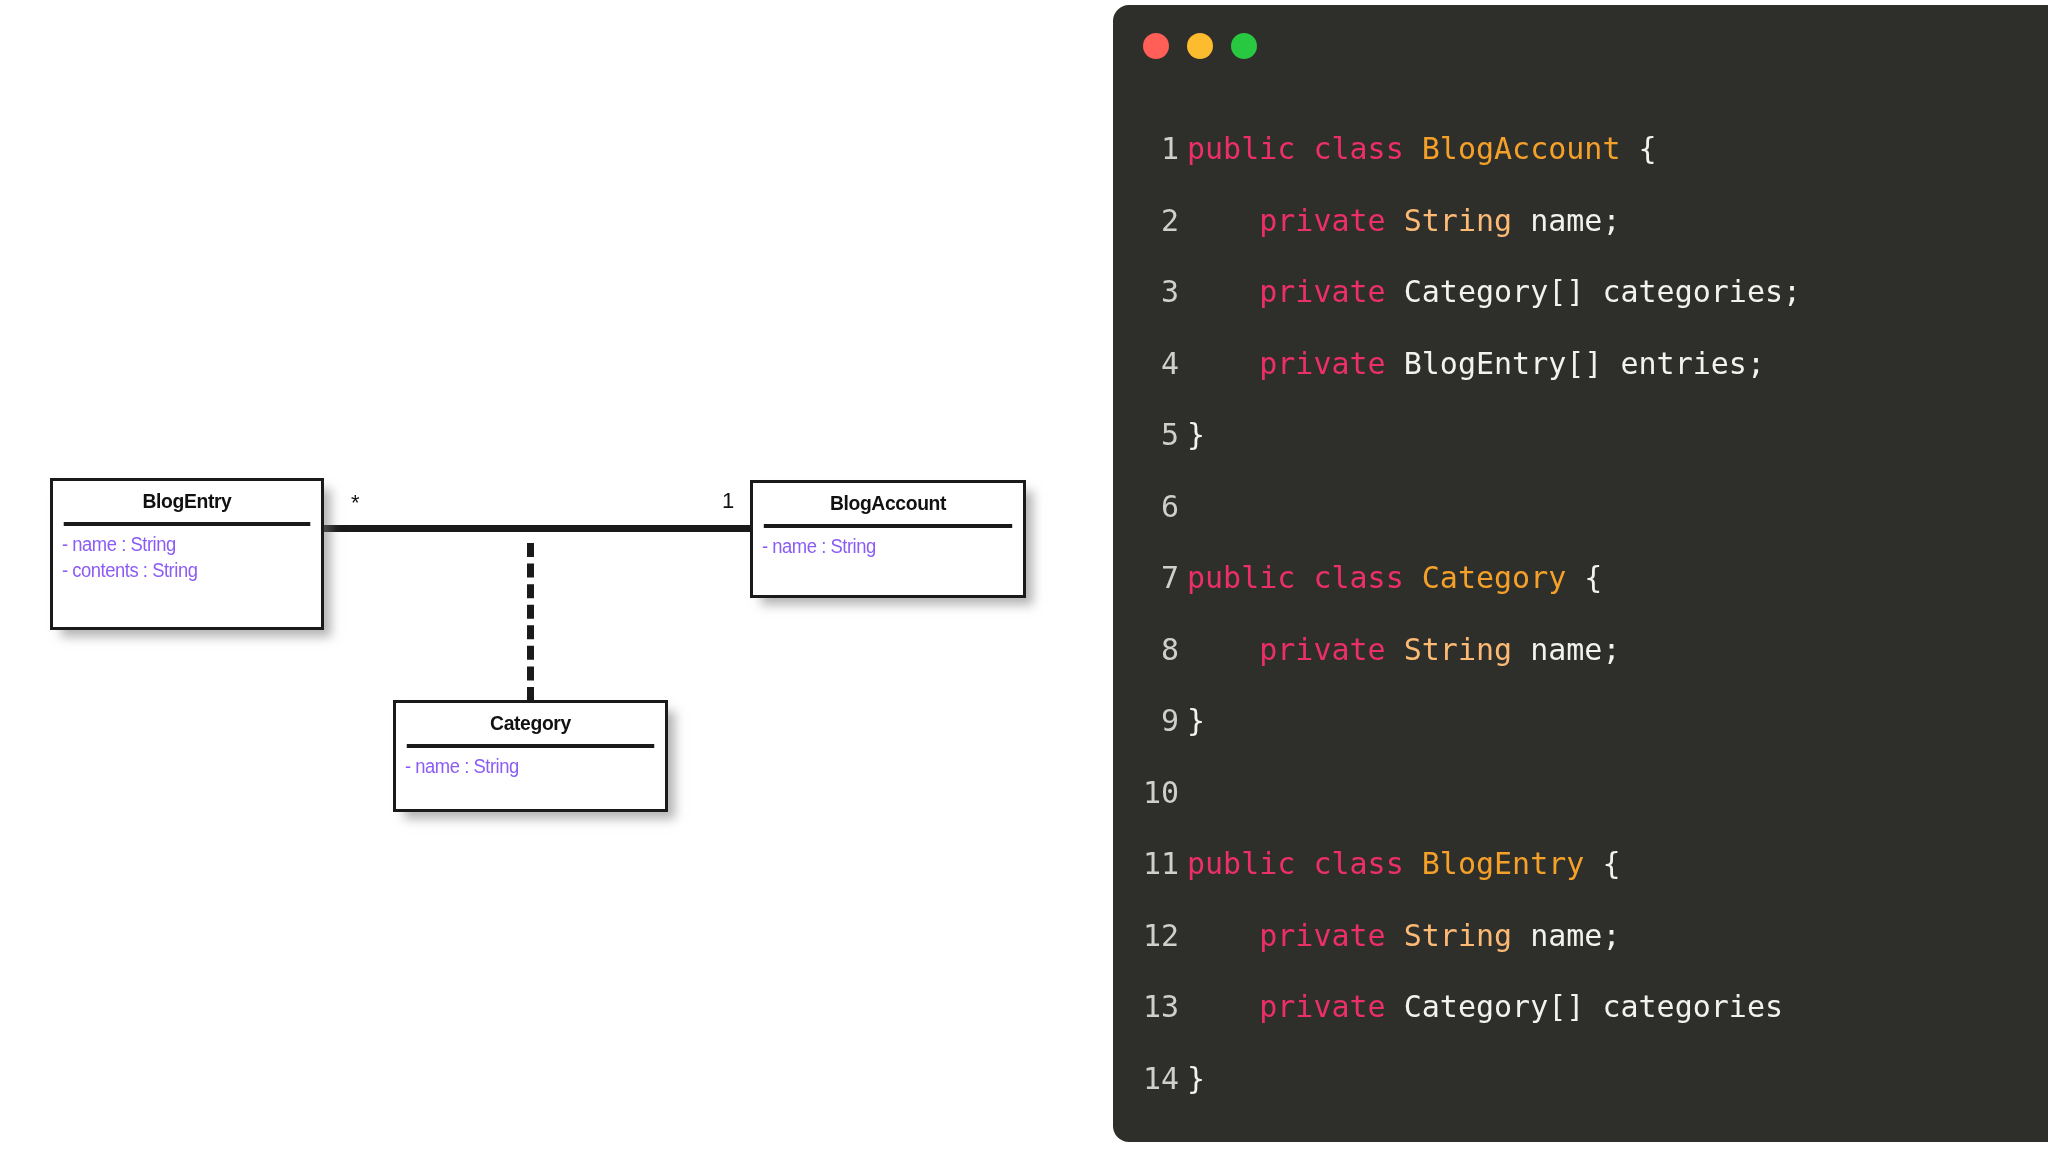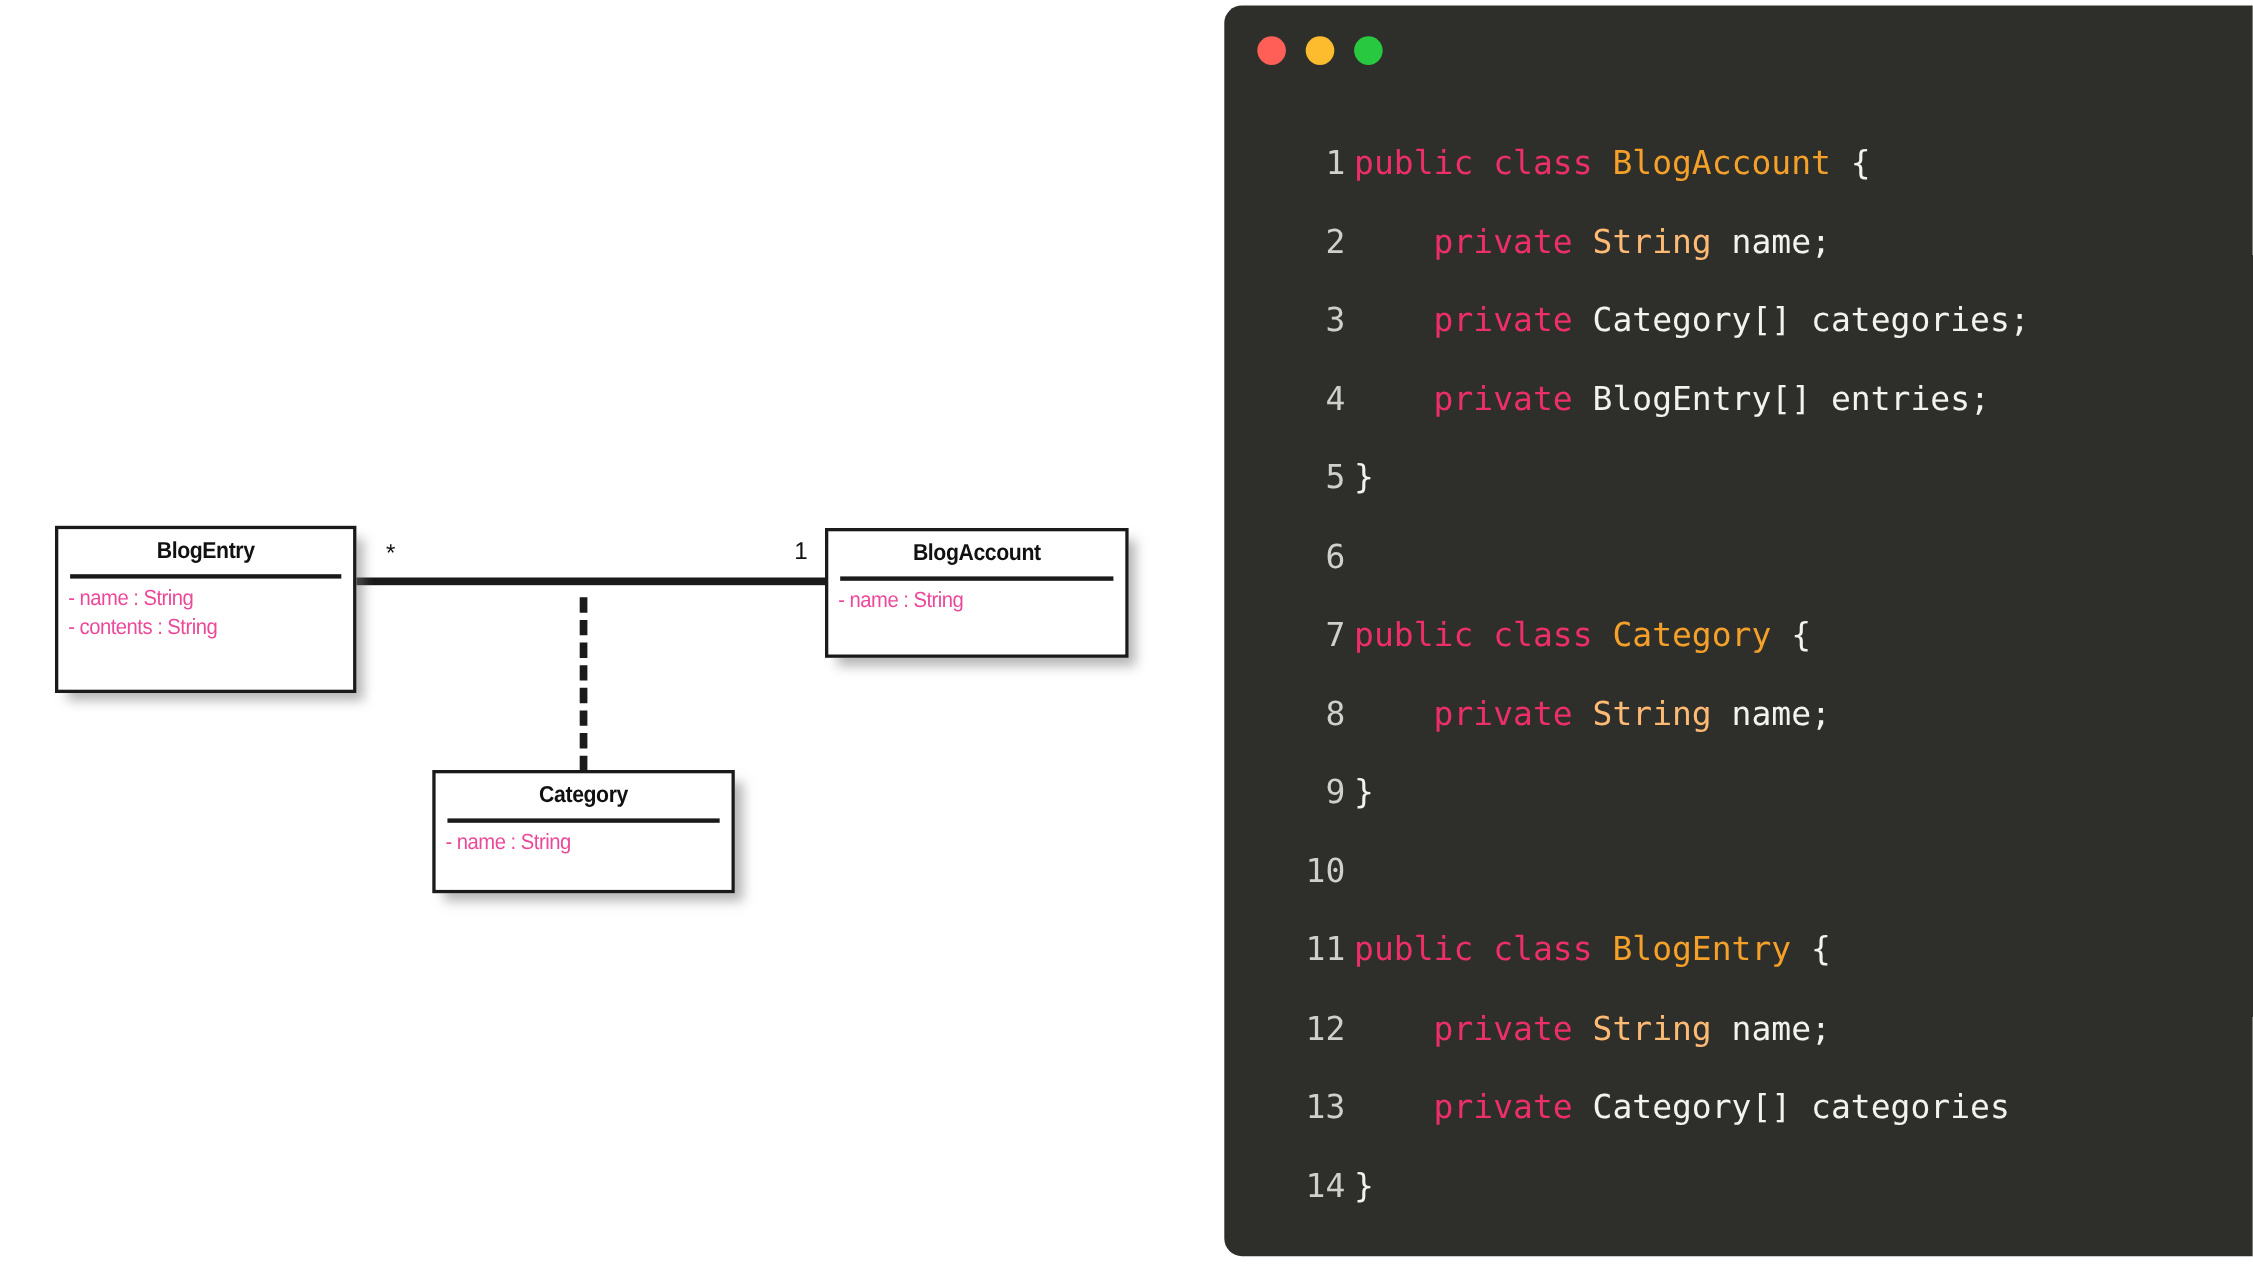--- a/index.html
+++ b/index.html
@@ -29,21 +29,21 @@
     letter-spacing: -0.4px;
     border-bottom: 4px solid #1a1a1a;
     line-height: 1;
     padding: 9px 4px 11px 4px;
     transform: scaleX(0.92);
   }
   .uml-body {
     padding: 6px 9px 8px 9px;
     font-family: "Liberation Sans", sans-serif;
     font-size: 20px;
-    color: #ec4899;
+    color: #8b5cf6;
     letter-spacing: -0.5px;
     line-height: 1.28;
     white-space: nowrap;
   }
   .uml-attr { display: block; transform: scaleX(0.92); transform-origin: left center; }
 
   
   .assoc-line {
     position: absolute;
     background: #1a1a1a;
@@ -77,21 +77,21 @@
   .tl-dot { width: 26px; height: 26px; border-radius: 50%; display: block; }
 
   #code-body {
     position: absolute;
     left: 0; top: 108px; right: 0;
     font-family: "DejaVu Sans Mono", monospace;
     font-size: 30px;
     line-height: 71.5px;
     white-space: pre;
   }
-  .code-line { display: block; height: 71.5px; margin-left: 44px; }
+  .code-line { display: block; height: 71.5px; }
   .ln {
     display: inline-block;
     width: 66px;
     text-align: right;
     color: #cfcfcb;
     margin-right: 8px;
   }
   .tok-kw   { color: #ec2f67; }
   .tok-cls  { color: #f5a129; }
   .tok-type { color: #fdba74; }

